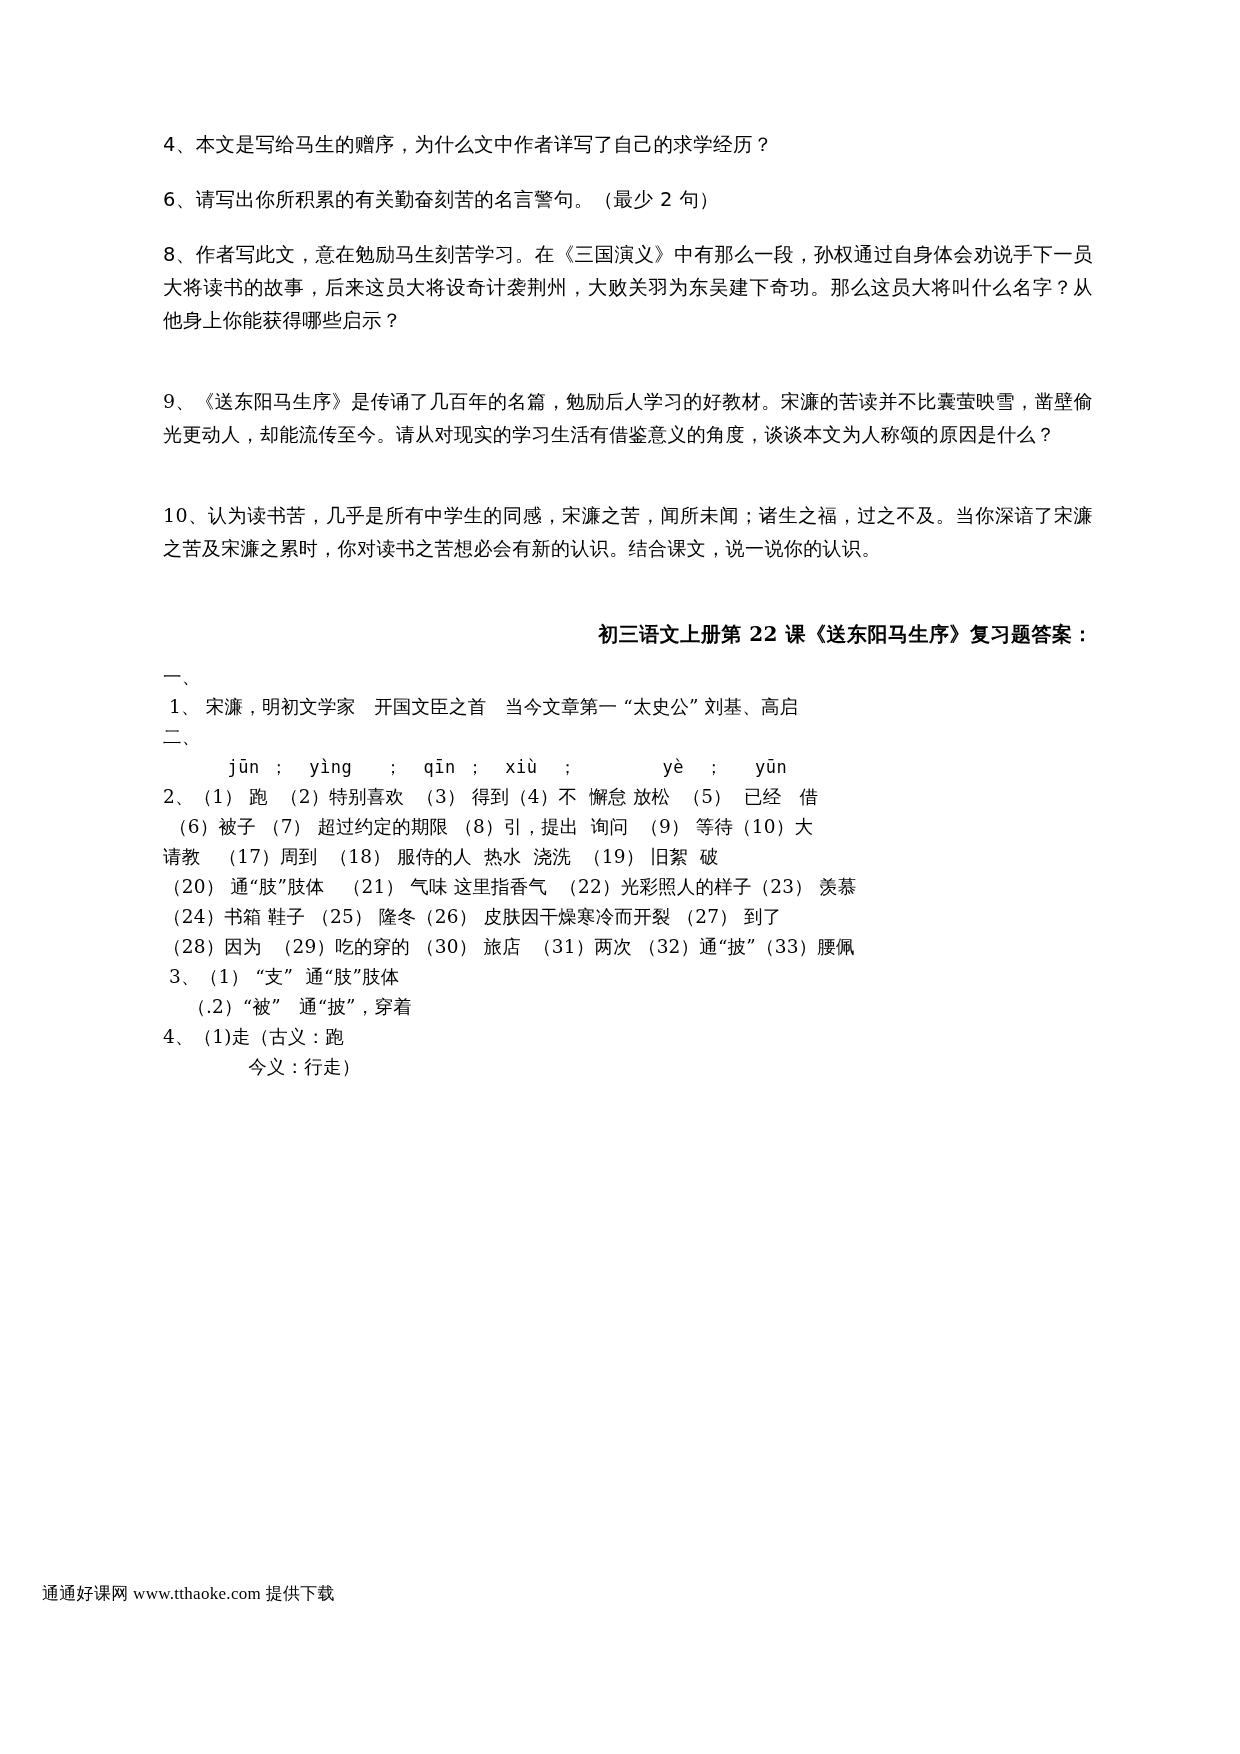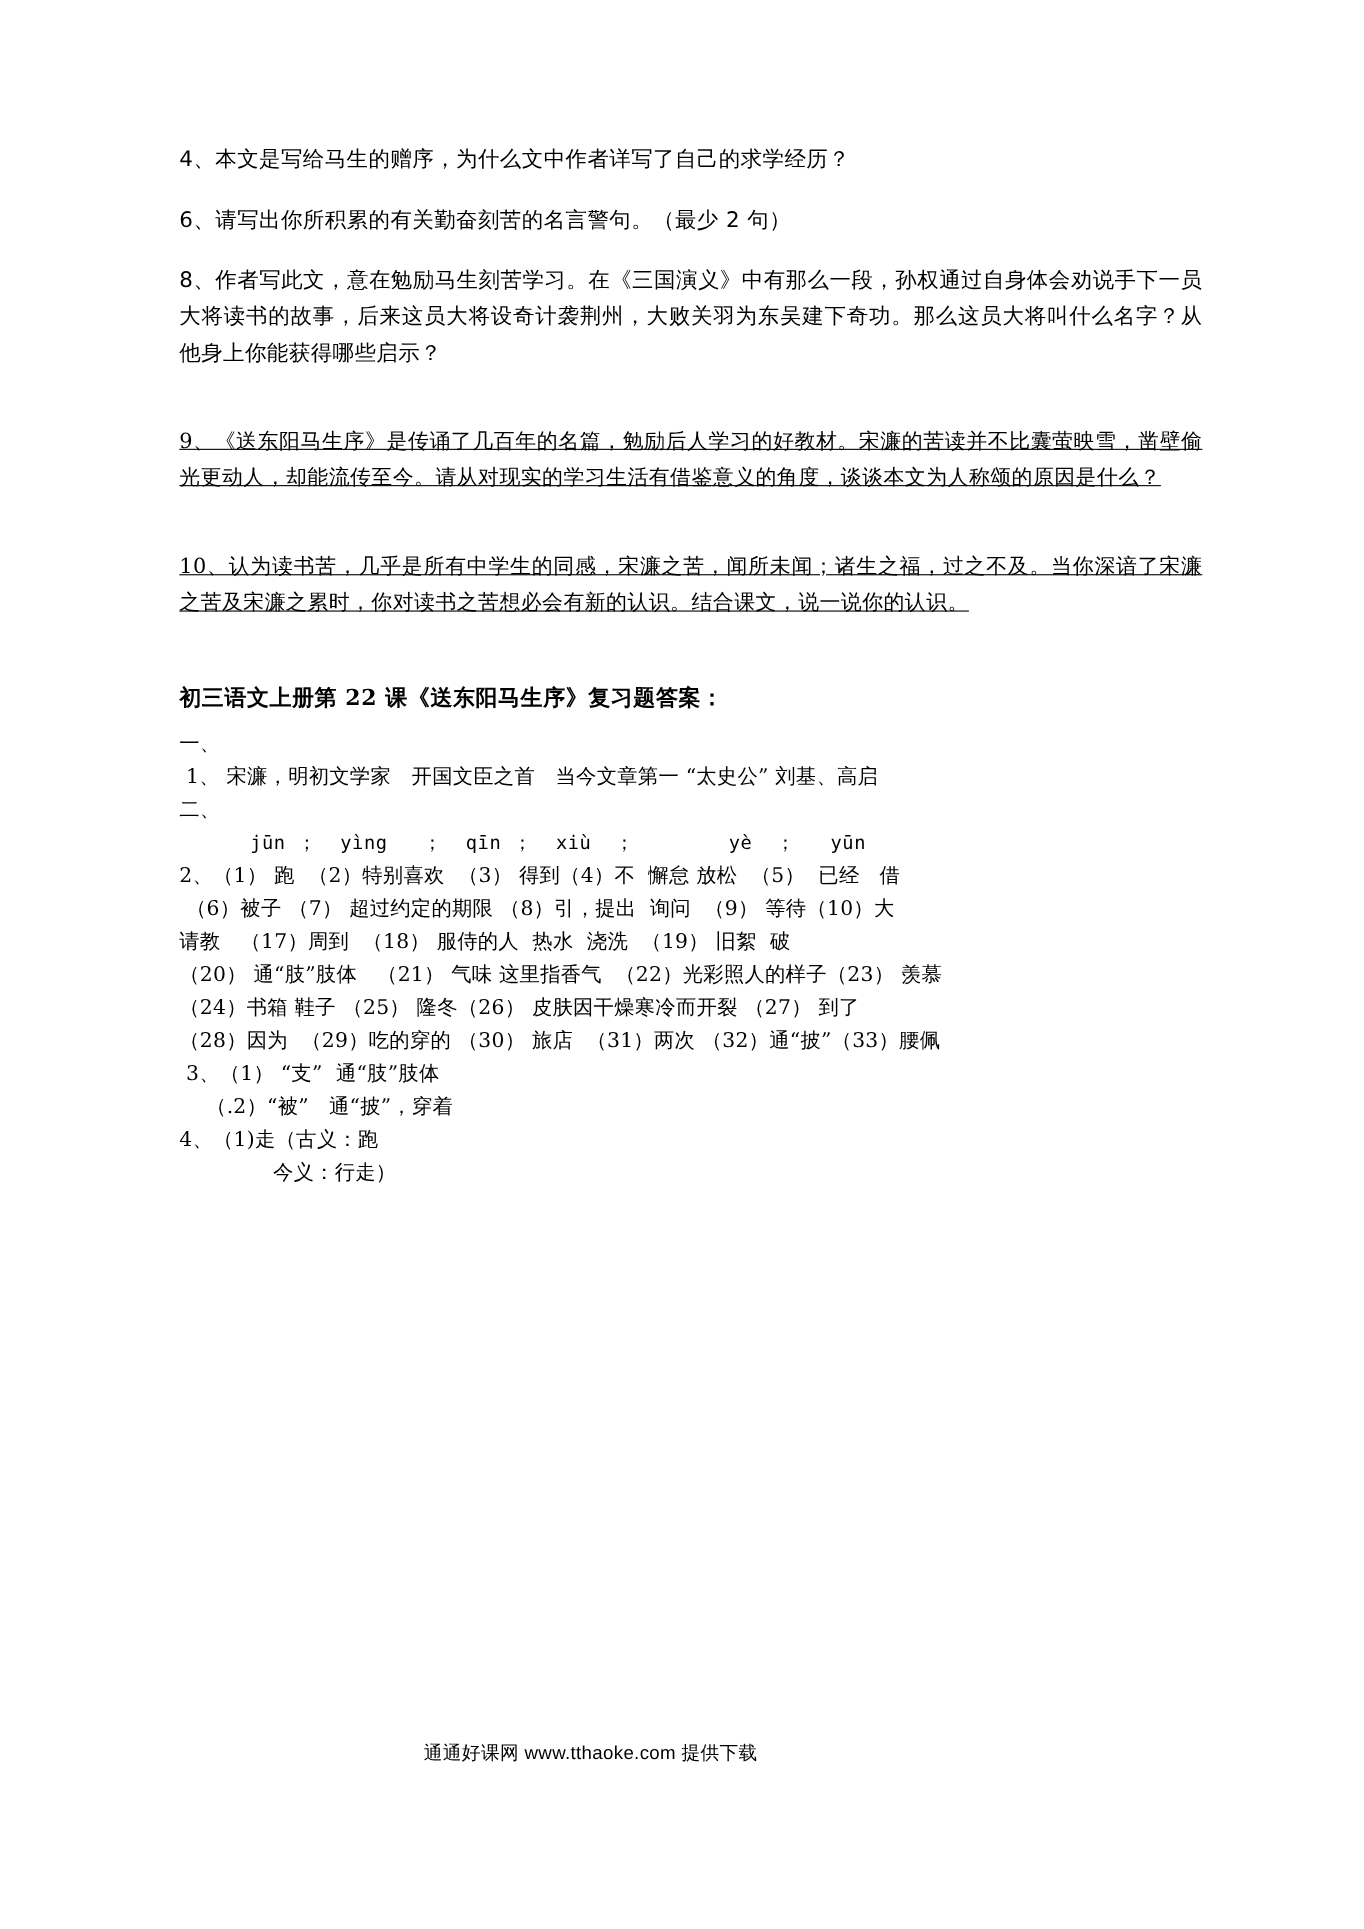--- a/index.html
+++ b/index.html
@@ -28,24 +28,23 @@
     letter-spacing: 0.4px;
     margin-bottom: 22px;
     text-align: justify;
   }
   .q.gap-lg { margin-bottom: 38px; }
   .q.gap-xl { margin-bottom: 48px; }
   .q-serif {
     font-family: "DejaVu Serif", serif;
     font-size: 19px;
     line-height: 33px;
-    text-decoration: underline;
   }
   .answer-title {
-    text-align: left;
+    text-align: right;
     font-family: "DejaVu Serif", serif;
     font-weight: bold;
     font-size: 20px;
     margin-top: 56px;
     margin-bottom: 14px;
     letter-spacing: 0.5px;
   }
   .ans-block {
     font-family: "DejaVu Serif", serif;
     font-size: 18.5px;
@@ -60,22 +59,22 @@
     font-size: 17px;
     line-height: 30px;
     white-space: pre-wrap;
     letter-spacing: 0.5px;
   }
   .footer {
     position: absolute;
     left: 0;
     right: 0;
     top: 1582px;
-    text-align: center;
-    font-family: Liberation Sans, sans-serif;
+    text-align: left;
+    font-family: Liberation Serif, serif;
     font-size: 17px;
     letter-spacing: 0.3px;
     margin-left: 42px;
   }
 </style>
 </head>
 <body>
 
 <div class="page">
   <div class="content">

